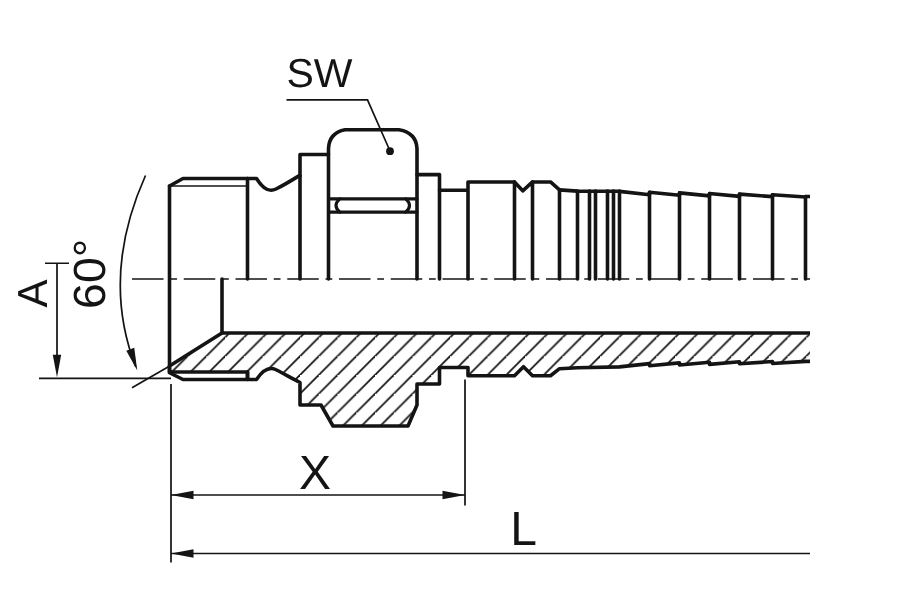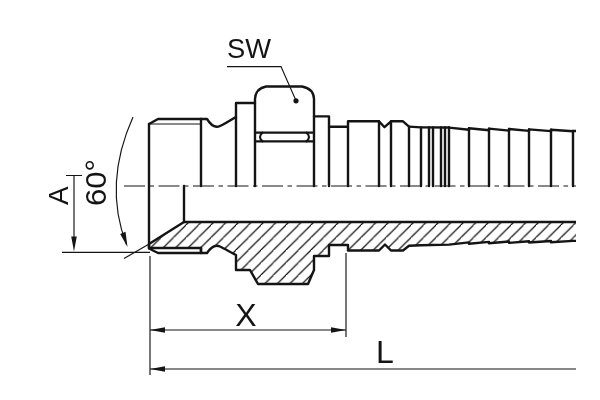--- a/index.html
+++ b/index.html
@@ -1,16 +1,16 @@
 <!DOCTYPE html>
 <html><head>
 <meta charset="utf-8">
 <style>
   html,body{margin:0;padding:0;background:#ffffff;}
-  .stage{width:540px;height:400px;position:relative;background:#ffffff;overflow:hidden;padding-left:36px;}
+  .stage{width:540px;height:400px;position:relative;background:#ffffff;overflow:hidden;}
   .thick{stroke:#141414;stroke-width:2.4;fill:none;stroke-linejoin:round;stroke-linecap:round;}
   .med{stroke:#141414;stroke-width:2.1;fill:none;stroke-linejoin:round;stroke-linecap:round;}
   .thin{stroke:#141414;stroke-width:1.15;fill:none;stroke-linecap:butt;}
   .cl{stroke:#141414;stroke-width:1.1;fill:none;stroke-dasharray:21 4.5 4.5 4.5;}
   .arrow{fill:#141414;stroke:none;}
   .lbl{fill:#141414;font-family:"Liberation Sans","DejaVu Sans",sans-serif;}
   .dot{fill:#141414;stroke:none;}
 </style>
 </head>
 <body>

